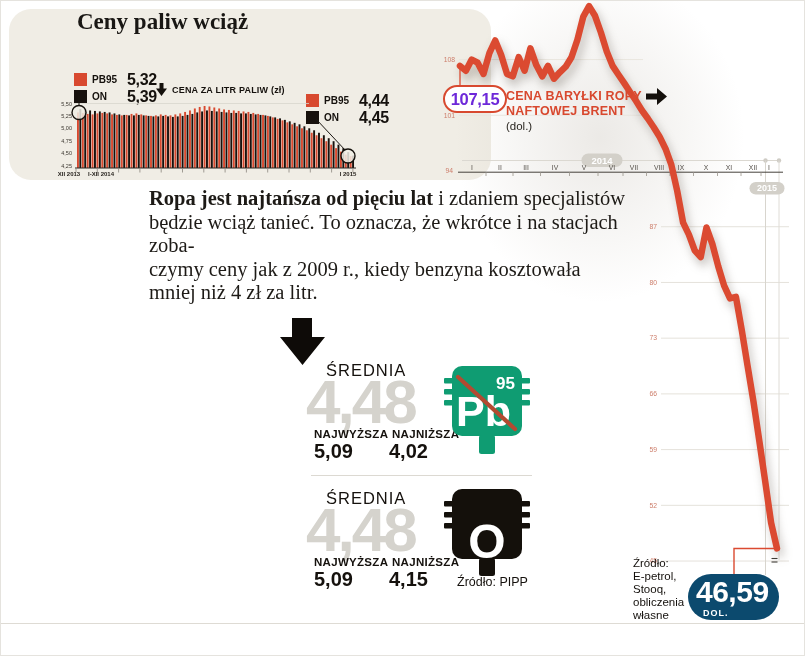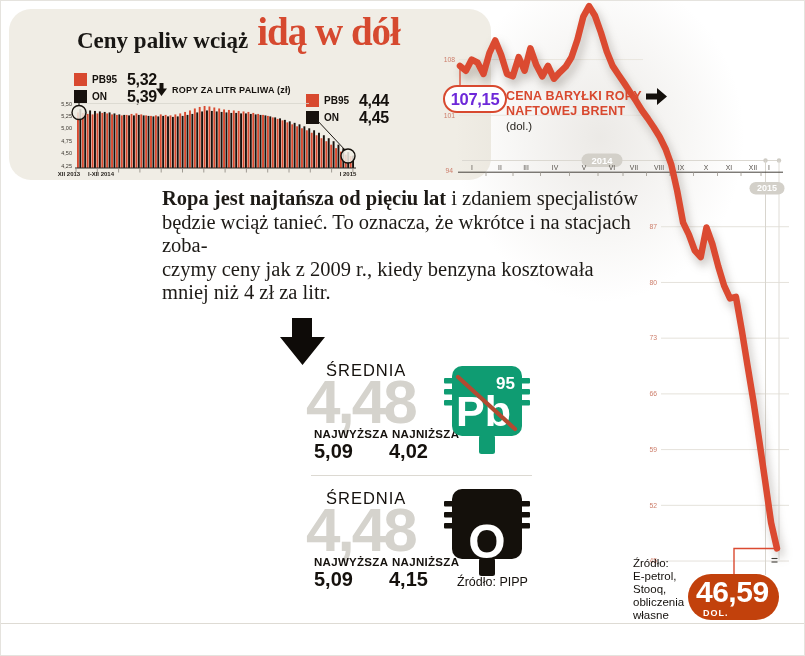--- a/index.html
+++ b/index.html
@@ -4,40 +4,40 @@
 <style>
   html,body{margin:0;padding:0;background:#fff;}
   #stage{position:relative;width:805px;height:656px;background:#fff;border:1px solid #e5e3de;
          box-sizing:border-box;overflow:hidden;font-family:"Liberation Sans",sans-serif;color:#15110d;}
   .abs{position:absolute;}
   
   .cream{left:8px;top:8px;width:482px;height:171px;border-radius:22px;background:#f0ede5;}
   .oil-wash{left:430px;top:0;width:375px;height:620px;
             background:radial-gradient(ellipse 55% 38% at 45% 22%,rgba(186,178,166,.28),rgba(255,255,255,0) 70%);}
   
-  .title{left:76px;top:8px;display:flex;align-items:flex-end;white-space:nowrap;}
+  .title{left:76px;top:8px;display:flex;align-items:flex-start;white-space:nowrap;}
   .title .t1{font-family:"Liberation Serif",serif;font-weight:bold;font-size:23px;color:#191714;}
   .title .t2{font-family:"Liberation Serif",serif;font-weight:bold;font-size:39px;color:#d6492f;margin-left:9px;letter-spacing:-1px;}
   
   .legend{display:grid;grid-template-columns:13px 30px auto;grid-auto-rows:17px;column-gap:5px;align-items:center;}
   .legend .sw{width:13px;height:13px;}
   .legend .nm{font-size:10px;font-weight:bold;}
   .legend .vl{font-size:16px;font-weight:bold;letter-spacing:-0.3px;}
   .axis-note{display:flex;align-items:center;gap:5px;font-size:9px;font-weight:bold;letter-spacing:.2px;}
   
-  .para{left:161px;top:186px;width:505px;font-family:"Liberation Serif",serif;font-size:20.5px;
+  .para{left:148px;top:186px;width:505px;font-family:"Liberation Serif",serif;font-size:20.5px;
         line-height:23.5px;color:#1d1a16;white-space:pre-line;}
   .para b{font-weight:bold;}
   
   .callout{left:442px;top:84px;width:60px;height:24px;background:#fff;border:2px solid #d8492f;border-radius:14px;
            display:flex;align-items:center;justify-content:center;font-size:16.5px;font-weight:bold;color:#6d28d9;letter-spacing:-0.3px;}
   .brent-label{left:505px;top:87px;font-size:12.5px;font-weight:bold;color:#d8482e;line-height:13.5px;letter-spacing:.2px;}
   .brent-label .row1{display:flex;align-items:center;gap:4px;}
   .brent-unit{left:505px;top:119px;font-size:11.5px;color:#2a2621;}
-  .badge{left:687px;top:573px;width:91px;height:46px;border-radius:23px;background:#c2410c;}
+  .badge{left:687px;top:573px;width:91px;height:46px;border-radius:23px;background:#0c4a6e;}
   .badge .num{position:absolute;left:8px;top:1px;font-size:30px;font-weight:bold;color:#fff;letter-spacing:-0.5px;}
   .badge .unit{position:absolute;left:15px;top:34px;font-size:9px;font-weight:bold;color:#fff;letter-spacing:1px;}
   .src-oil{left:632px;top:556px;font-size:11.5px;line-height:13px;color:#14100c;white-space:pre-line;}
   
   .heading-pl{left:330px;top:324px;font-size:17.5px;font-weight:bold;color:#d8482e;letter-spacing:.2px;}
   .avg-label{font-size:16.5px;color:#15110d;letter-spacing:1px;}
   .avg-val{font-size:62px;font-weight:bold;color:#d5d3cd;letter-spacing:-3px;line-height:58px;}
   .mm-label{font-size:11.5px;font-weight:bold;color:#15110d;letter-spacing:.3px;}
   .mm-val{font-size:20px;font-weight:bold;color:#15110d;}
   .divider{background:#dcd9d2;height:1px;}
@@ -48,37 +48,36 @@
 </head>
 <body>
 
 <div id="stage">
 
   <div class="abs cream"></div>
   <div class="abs oil-wash"></div>
 
   <div class="abs title">
     <span class="t1">Ceny paliw wciąż</span>
-    <span class="t2">idą w dół</span>
   </div>
 
   <div class="abs legend" style="left:73px;top:70px;">
     <span class="sw" style="background:#d8492f;"></span>
     <span class="nm">PB95</span>
     <span class="vl">5,32</span>
     <span class="sw" style="background:#17110d;"></span>
     <span class="nm">ON</span>
     <span class="vl">5,39</span>
   </div>
 
   <div class="abs axis-note" style="left:155px;top:82px;">
     <svg width="11" height="13" viewBox="0 0 11 13">
       <polygon points="3.5,0 7.5,0 7.5,5.5 11,5.5 5.5,13 0,5.5 3.5,5.5" fill="#14100c"></polygon>
     </svg>
-    <span>ROPY ZA LITR PALIWA (zł)</span>
+    <span>CENA ZA LITR PALIW (zł)</span>
   </div>
 
   <div class="abs legend" style="left:305px;top:91px;">
     <span class="sw" style="background:#d8492f;"></span>
     <span class="nm">PB95</span>
     <span class="vl">4,44</span>
     <span class="sw" style="background:#17110d;"></span>
     <span class="nm">ON</span>
     <span class="vl">4,45</span>
   </div>

